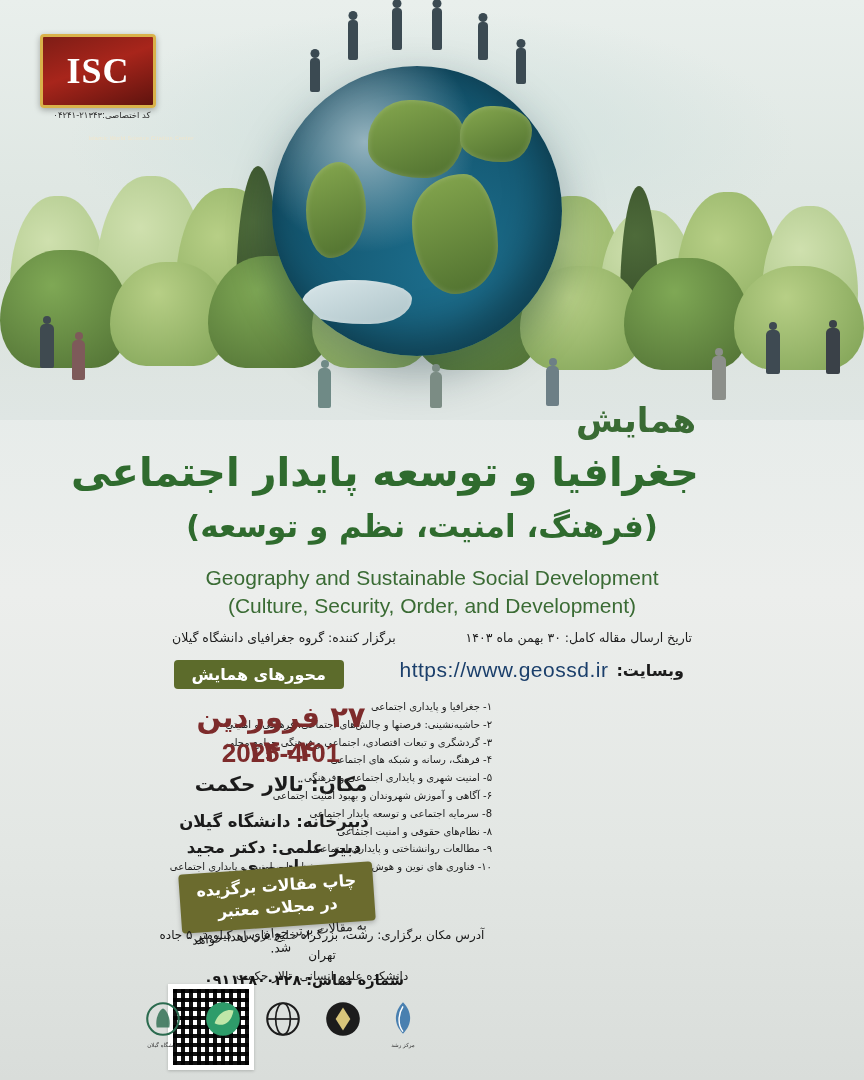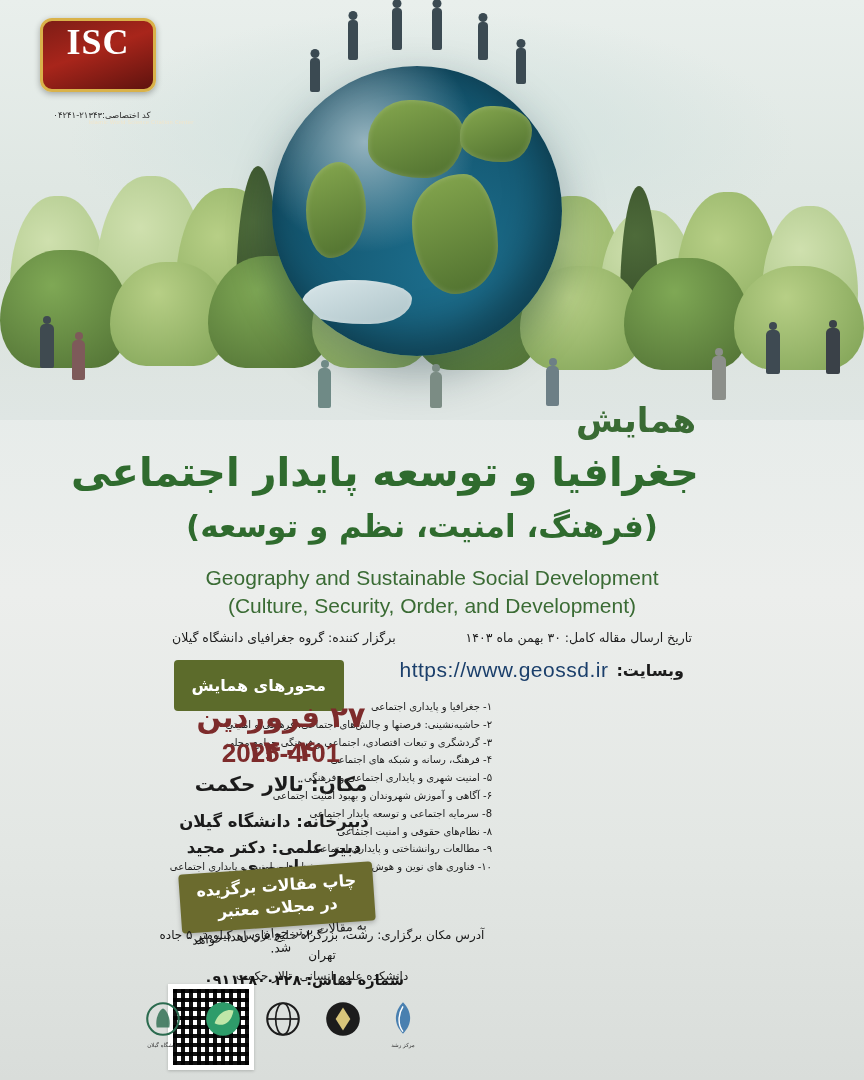--- a/index.html
+++ b/index.html
@@ -59,24 +59,24 @@
     top: -9px; width: 9px; height: 9px; border-radius: 50%; background: #3b4a52;
   }
   .ground-figure { position: absolute; border-radius: 5px 5px 2px 2px; }
   .ground-figure::before {
     content: ""; position: absolute; left: 50%; transform: translateX(-50%);
     top: -8px; width: 8px; height: 8px; border-radius: 50%; background: inherit;
   }
 
   
   .isc-logo {
-    position: absolute; left: 40px; top: 18px; width: 116px; height: 74px;
+    position: absolute; left: 40px; top: 34px; width: 116px; height: 74px;
     background: linear-gradient(160deg,#7e1d16,#a8251b 45%,#5f130e);
-    border: 3px solid #d9b24a; border-radius: 12px;
-    display: flex; align-items: flex-start; justify-content: center;
+    border: 3px solid #d9b24a; border-radius: 4px;
+    display: flex; align-items: center; justify-content: center;
     box-shadow: 0 2px 6px rgba(0,0,0,0.3);
   }
   .isc-logo .isc-text {
     color: #ffffff; font-weight: bold; font-size: 36px; letter-spacing: 1px;
     font-family: "Liberation Serif", serif;
   }
   .isc-sub {
     position: absolute; left: 40px; top: 110px; width: 124px;
     font-size: 8.5px; color: #2b2b2b; text-align: center; direction: rtl;
     font-family: "DejaVu Sans", sans-serif;
@@ -126,21 +126,21 @@
   .website .lbl { font-size: 16px; font-weight: bold; color: #1c1c1c; }
   .website .url {
     font-size: 21px; color: #1b3f6b; letter-spacing: .5px;
     font-family: "Liberation Sans", sans-serif;
   }
 
   
   .axes-title {
     position: absolute; right: 520px; top: 660px;
     background: #5c6b2b; color: #fff; font-size: 16px; font-weight: bold;
-    padding: 16px 18px; border-radius: 4px; direction: rtl;
+    padding: 5px 18px; border-radius: 4px; direction: rtl;
   }
   .axes-list {
     position: absolute; right: 370px; top: 698px; width: 330px;
     direction: rtl; text-align: right; color: #1b1b1b;
   }
   .axes-list li {
     list-style: none; font-size: 10px; line-height: 1.78; padding-right: 2px;
   }
 
   

